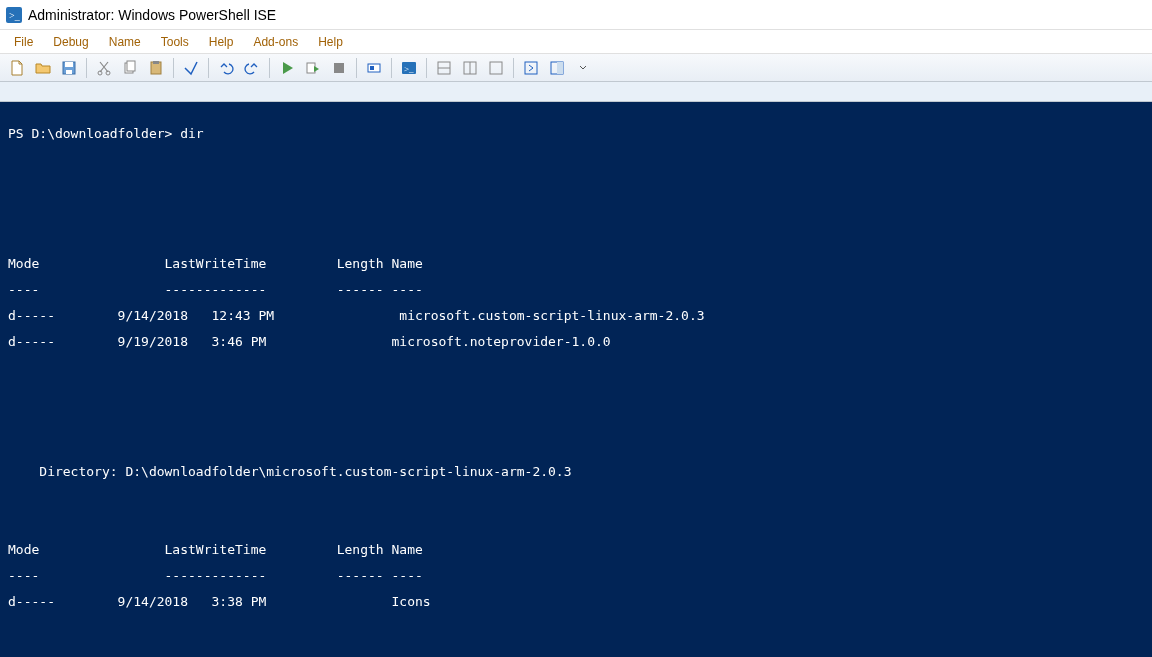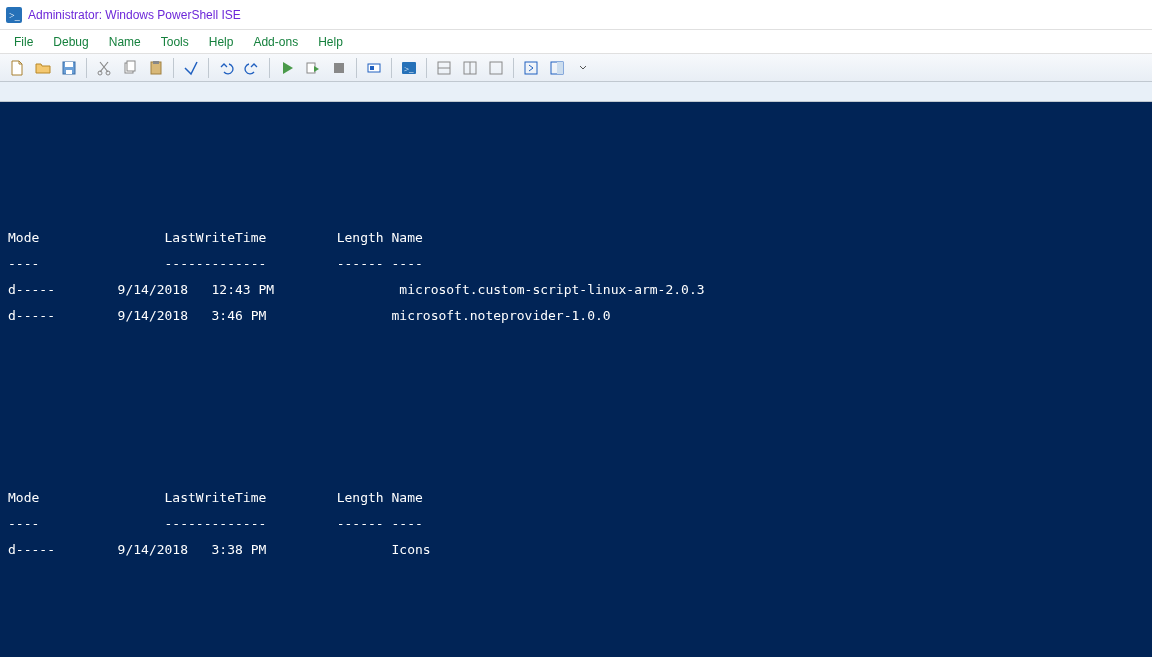--- a/index.html
+++ b/index.html
@@ -25,35 +25,35 @@
     }
     .titlebar-icon {
       width: 16px;
       height: 16px;
       margin-right: 6px;
       display: flex;
       align-items: center;
       justify-content: center;
     }
     .titlebar-text {
-      font-size: 12px;
-      color: #6d28d9;
+      font-size: 14px;
+      color: #000000;
     }
     .menubar {
       height: 24px;
       background: #ffffff;
       display: flex;
       align-items: center;
       padding: 0 4px;
       border-bottom: 1px solid #e0e0e0;
     }
     .menu-item {
       padding: 3px 10px;
       font-size: 12px;
-      color: #15803d;
+      color: #a16207;
       cursor: pointer;
     }
     .toolbar {
       height: 28px;
       background: linear-gradient(#f7f9fc, #e8eef5);
       display: flex;
       align-items: center;
       padding: 0 4px;
       border-bottom: 1px solid #c0c8d0;
       gap: 0;
@@ -239,32 +239,34 @@
   <div class="tool-btn">
     <svg width="10" height="16" viewBox="0 0 10 16">
         <path d="M2 6l3 3 3-3" fill="none" stroke="#555"></path>
       </svg>
   </div>
 </div>
 
 <div class="tabstrip"></div>
 
 <div class="console-area">
+<div class="line">PS D:\downloadfolder&gt; dir</div>
 <div class="line"></div>
 <div class="line"></div>
 <div class="line"></div>
 <div class="line"></div>
 <div class="line">Mode                LastWriteTime         Length Name</div>
 <div class="line">----                -------------         ------ ----</div>
 <div class="line">d-----        9/14/2018   12:43 PM                microsoft.custom-script-linux-arm-2.0.3</div>
-<div class="line">d-----        9/14/2018   3:46 PM                microsoft.noteprovider-1.0.0</div>
-<div class="line"></div>
-<div class="line"></div>
-<div class="line"></div>
-<div class="line"></div>
+<div class="line">d-----        9/19/2018   3:46 PM                microsoft.noteprovider-1.0.0</div>
+<div class="line"></div>
+<div class="line"></div>
+<div class="line"></div>
+<div class="line"></div>
+<div class="line">    Directory: D:\downloadfolder\microsoft.custom-script-linux-arm-2.0.3</div>
 <div class="line"></div>
 <div class="line"></div>
 <div class="line">Mode                LastWriteTime         Length Name</div>
 <div class="line">----                -------------         ------ ----</div>
 <div class="line">d-----        9/14/2018   3:38 PM                Icons</div>
 
 
 
 
 

